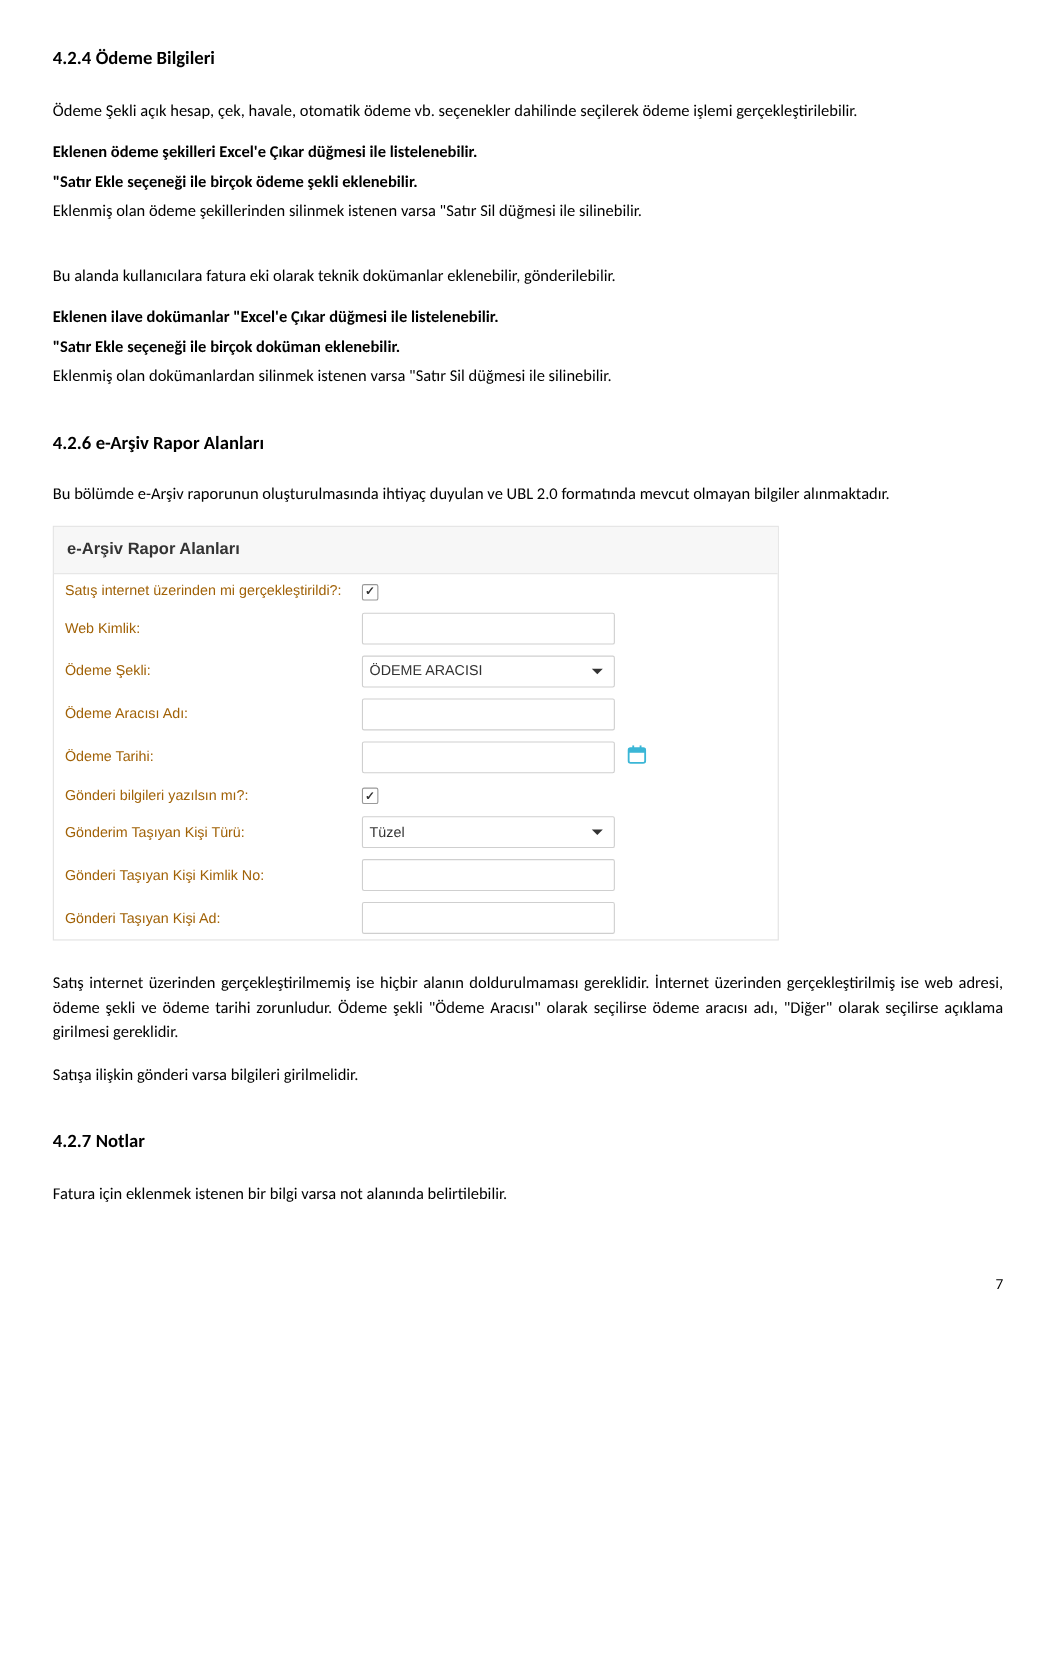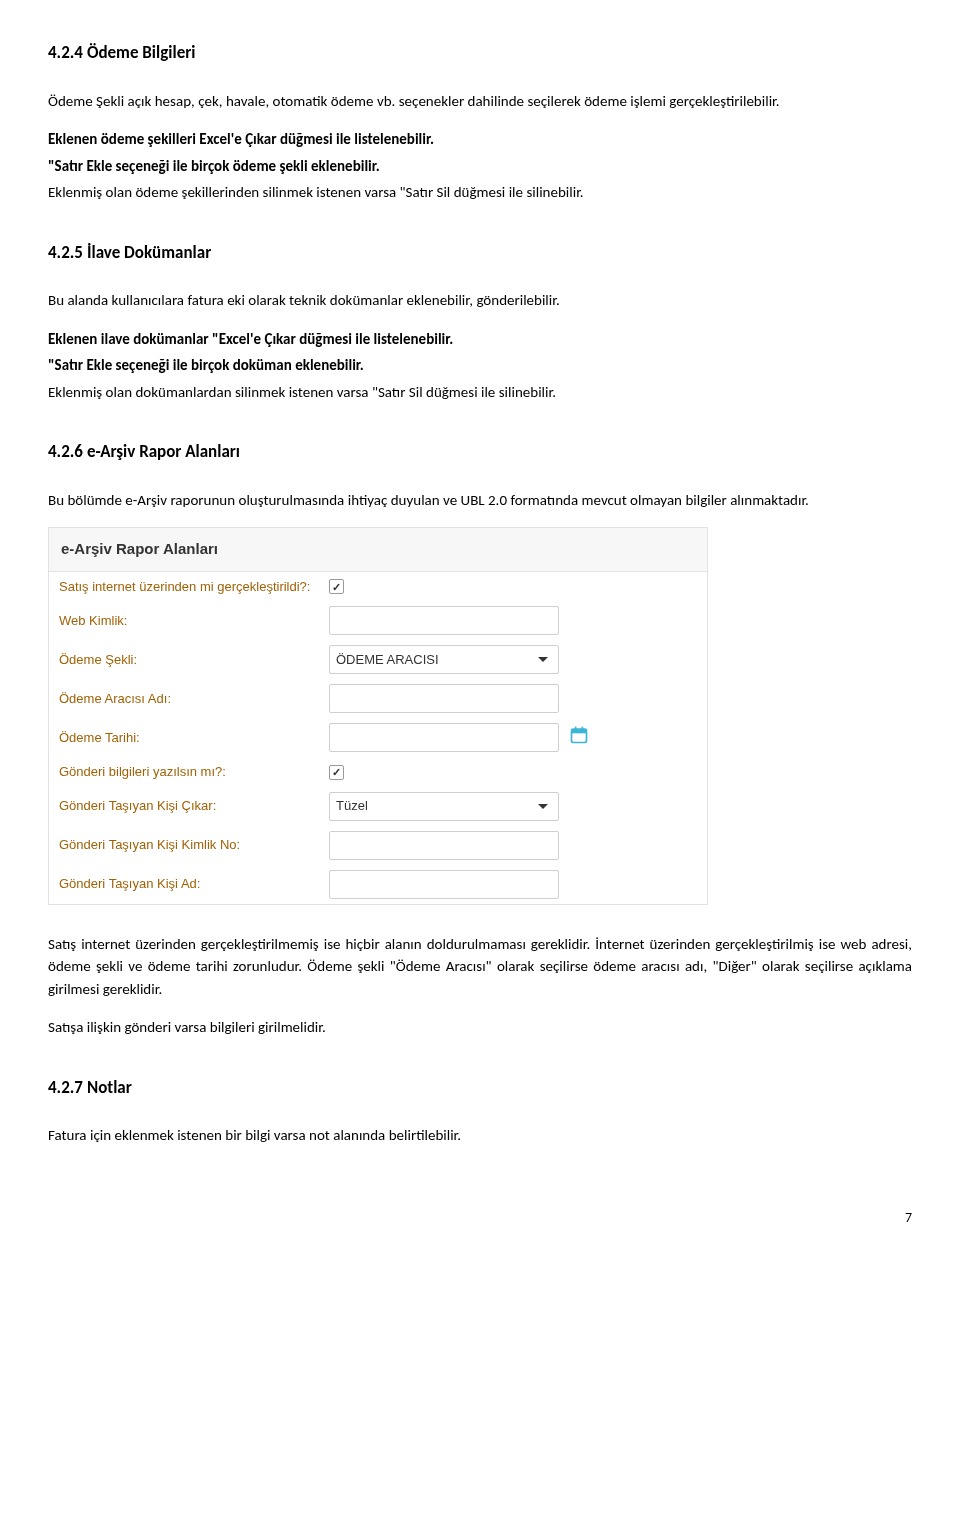--- a/index.html
+++ b/index.html
@@ -111,23 +111,20 @@
   <h3 class="section-heading">
     <span class="num">4.2.4</span><span>Ödeme Bilgileri</span>
   </h3>
   <p>Ödeme Şekli açık hesap, çek, havale, otomatik ödeme vb. seçenekler dahilinde seçilerek ödeme işlemi gerçekleştirilebilir.</p>
   <p class="tight">Eklenen ödeme şekilleri Excel'e Çıkar düğmesi ile listelenebilir.</p>
   <p class="tight">"Satır Ekle seçeneği ile birçok ödeme şekli eklenebilir.</p>
   <p>Eklenmiş olan ödeme şekillerinden silinmek istenen varsa "Satır Sil düğmesi ile silinebilir.</p>
 </div>
 
 <div class="block">
-  <h3 class="section-heading">
-    <span class="num">4.2.5</span><span>İlave Dokümanlar</span>
-  </h3>
   <p>Bu alanda kullanıcılara  fatura eki olarak teknik  dokümanlar eklenebilir, gönderilebilir.</p>
   <p class="tight">Eklenen ilave dokümanlar "Excel'e Çıkar düğmesi ile listelenebilir.</p>
   <p class="tight">"Satır Ekle seçeneği ile birçok doküman eklenebilir.</p>
   <p>Eklenmiş olan dokümanlardan silinmek istenen varsa "Satır Sil düğmesi ile silinebilir.</p>
 </div>
 
 <div class="block">
   <h3 class="section-heading">
     <span class="num">4.2.6</span><span>e-Arşiv Rapor Alanları</span>
   </h3>
@@ -184,21 +181,21 @@
 
     <div class="form-row">
       <div class="form-label">Gönderi bilgileri yazılsın mı?:</div>
       <div class="form-field">
         <span class="checkbox checked"></span>
       </div>
     </div>
 
 
     <div class="form-row">
-      <div class="form-label">Gönderi Taşıyan Kişi Çıkar:</div>
+      <div class="form-label">Gönderim Taşıyan Kişi Türü:</div>
       <div class="form-field">
         <div class="select-input">
           <span>Tüzel</span>
           <span class="triangle"></span>
         </div>
       </div>
     </div>
 
     <div class="form-row">
       <div class="form-label">Gönderi Taşıyan Kişi Kimlik No:</div>

